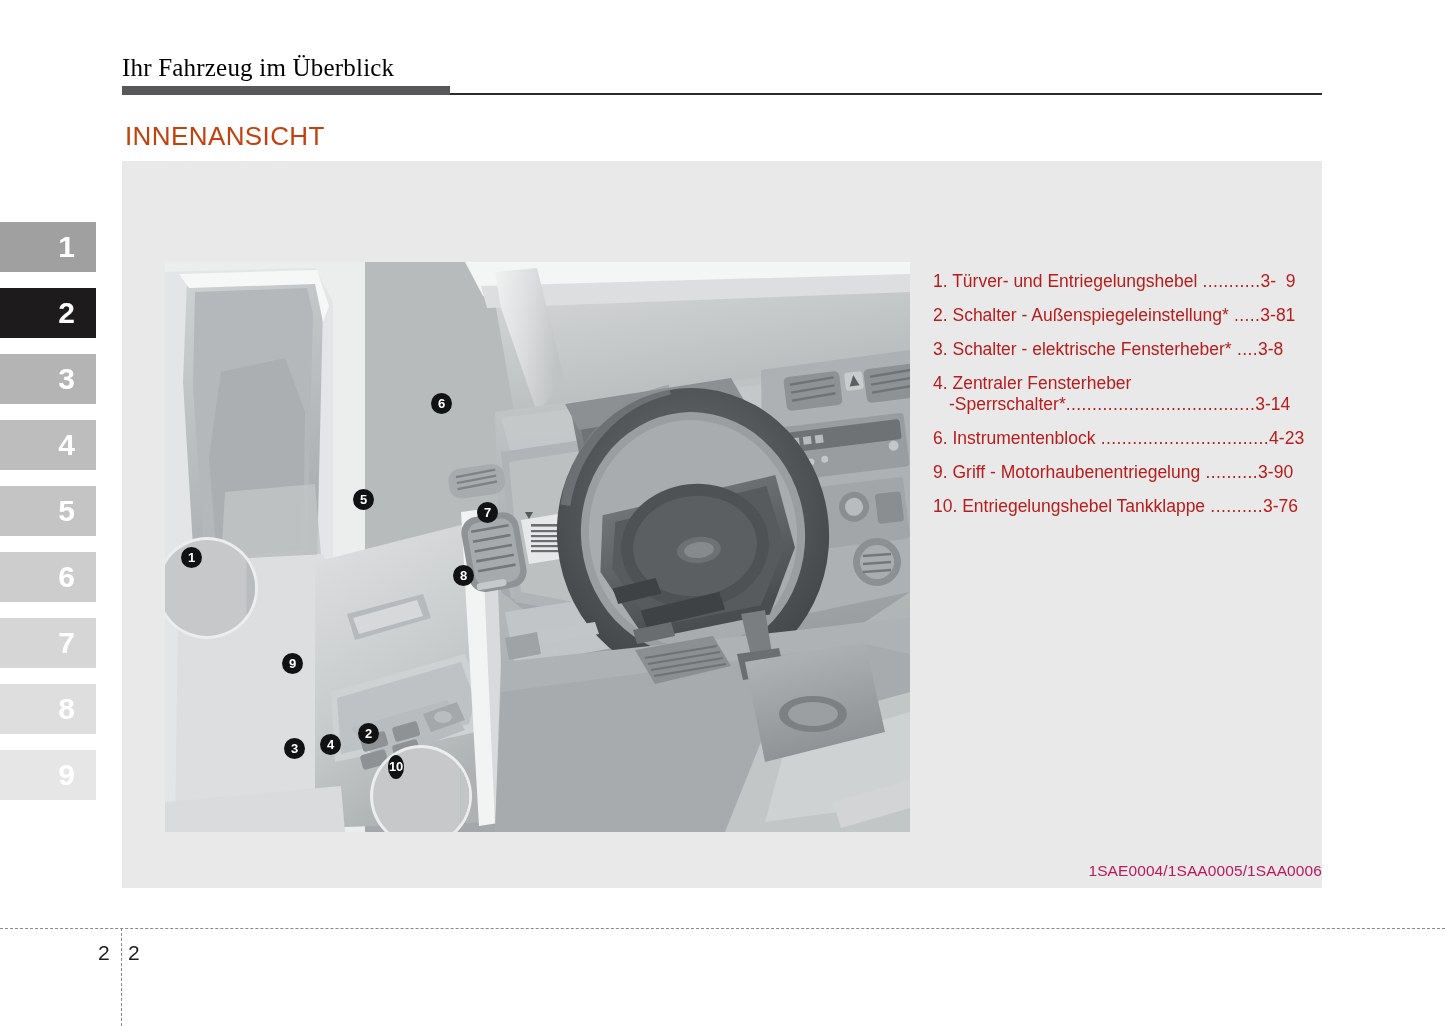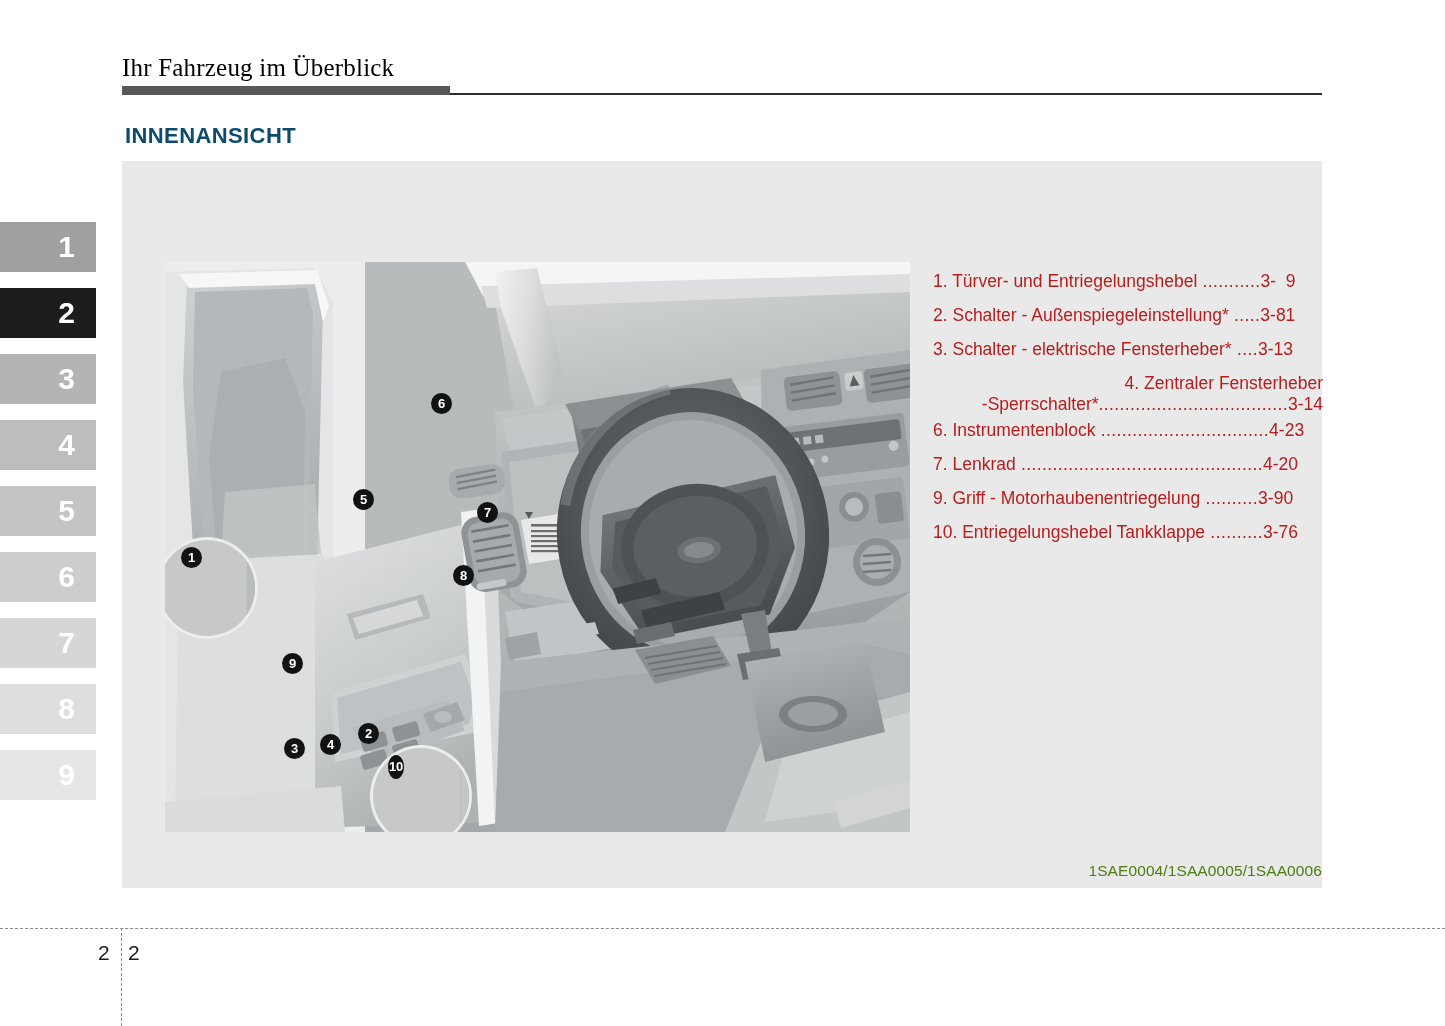--- a/index.html
+++ b/index.html
@@ -53,23 +53,23 @@
     width: 872px;
     height: 2px;
     background: #2c2c2c;
   }
 
   
   #section-title {
     position: absolute;
     left: 125px;
     top: 120px;
-    font-size: 22px;
-    font-weight: bold;
-    color: #0c4a6e;
+    font-size: 26px;
+    font-weight: normal;
+    color: #c2410c;
     letter-spacing: 0.4px;
     line-height: 32px;
   }
 
   
   #tab-strip {
     position: absolute;
     left: 0;
     top: 222px;
     width: 96px;
@@ -163,36 +163,35 @@
   .legend-row .lg-dots {
     display: inline;
     letter-spacing: 0.4px;
   }
   .legend-row .lg-page {
     display: inline;
     white-space: pre;
   }
   .legend-row.two-line {
     white-space: normal;
-    margin-bottom: 5px;
-    text-align: right;
+    margin-bottom: 13px;
   }
   .legend-row .lg-line2 {
     display: block;
     padding-left: 16px;
     white-space: nowrap;
   }
 
   
   #figure-code {
     position: absolute;
     right: 0px;
     bottom: 8px;
     font-size: 15.5px;
-    color: #4d7c0f;
+    color: #be185d;
     letter-spacing: 0.1px;
     margin-top: 26px;
   }
 
   
   #crop-line-h {
     position: absolute;
     left: 0;
     top: 928px;
     width: 1445px;
@@ -591,24 +590,23 @@
     <div class="callout" style="left:266px; top:131px;">6</div>
     <div class="callout" style="left:312px; top:240px;">7</div>
     <div class="callout" style="left:288px; top:303px;">8</div>
     <div class="callout" style="left:117px; top:391px;">9</div>
     <div class="callout wide" style="left:223px; top:493px;">10</div>
   </div>
 
   <div id="legend">
       <div class="legend-row"><span class="lg-label">1. Türver- und Entriegelungshebel</span><span class="lg-dots"> ...........</span><span class="lg-page">3-  9</span></div>
       <div class="legend-row"><span class="lg-label">2. Schalter - Außenspiegeleinstellung*</span><span class="lg-dots"> .....</span><span class="lg-page">3-81</span></div>
-      <div class="legend-row"><span class="lg-label">3. Schalter - elektrische Fensterheber*</span><span class="lg-dots"> ....</span><span class="lg-page">3-13</span></div>
+      <div class="legend-row"><span class="lg-label">3. Schalter - elektrische Fensterheber*</span><span class="lg-dots"> ....</span><span class="lg-page">3-8</span></div>
       <div class="legend-row two-line"><span class="lg-label">4. Zentraler Fensterheber</span><span class="lg-line2"><span>-Sperrschalter*</span><span class="lg-dots">....................................</span><span class="lg-page">3-14</span></span></div>
       <div class="legend-row"><span class="lg-label">6. Instrumentenblock</span><span class="lg-dots"> ................................</span><span class="lg-page">4-23</span></div>
-      <div class="legend-row"><span class="lg-label">7. Lenkrad</span><span class="lg-dots"> ..............................................</span><span class="lg-page">4-20</span></div>
       <div class="legend-row"><span class="lg-label">9. Griff - Motorhaubenentriegelung</span><span class="lg-dots"> ..........</span><span class="lg-page">3-90</span></div>
       <div class="legend-row"><span class="lg-label">10. Entriegelungshebel Tankklappe</span><span class="lg-dots"> ..........</span><span class="lg-page">3-76</span></div>
     </div>
 
   <div id="figure-code">1SAE0004/1SAA0005/1SAA0006</div>
 </div>
 
 <div id="crop-line-h"></div>
 <div id="crop-line-v"></div>
 <div id="folio">

